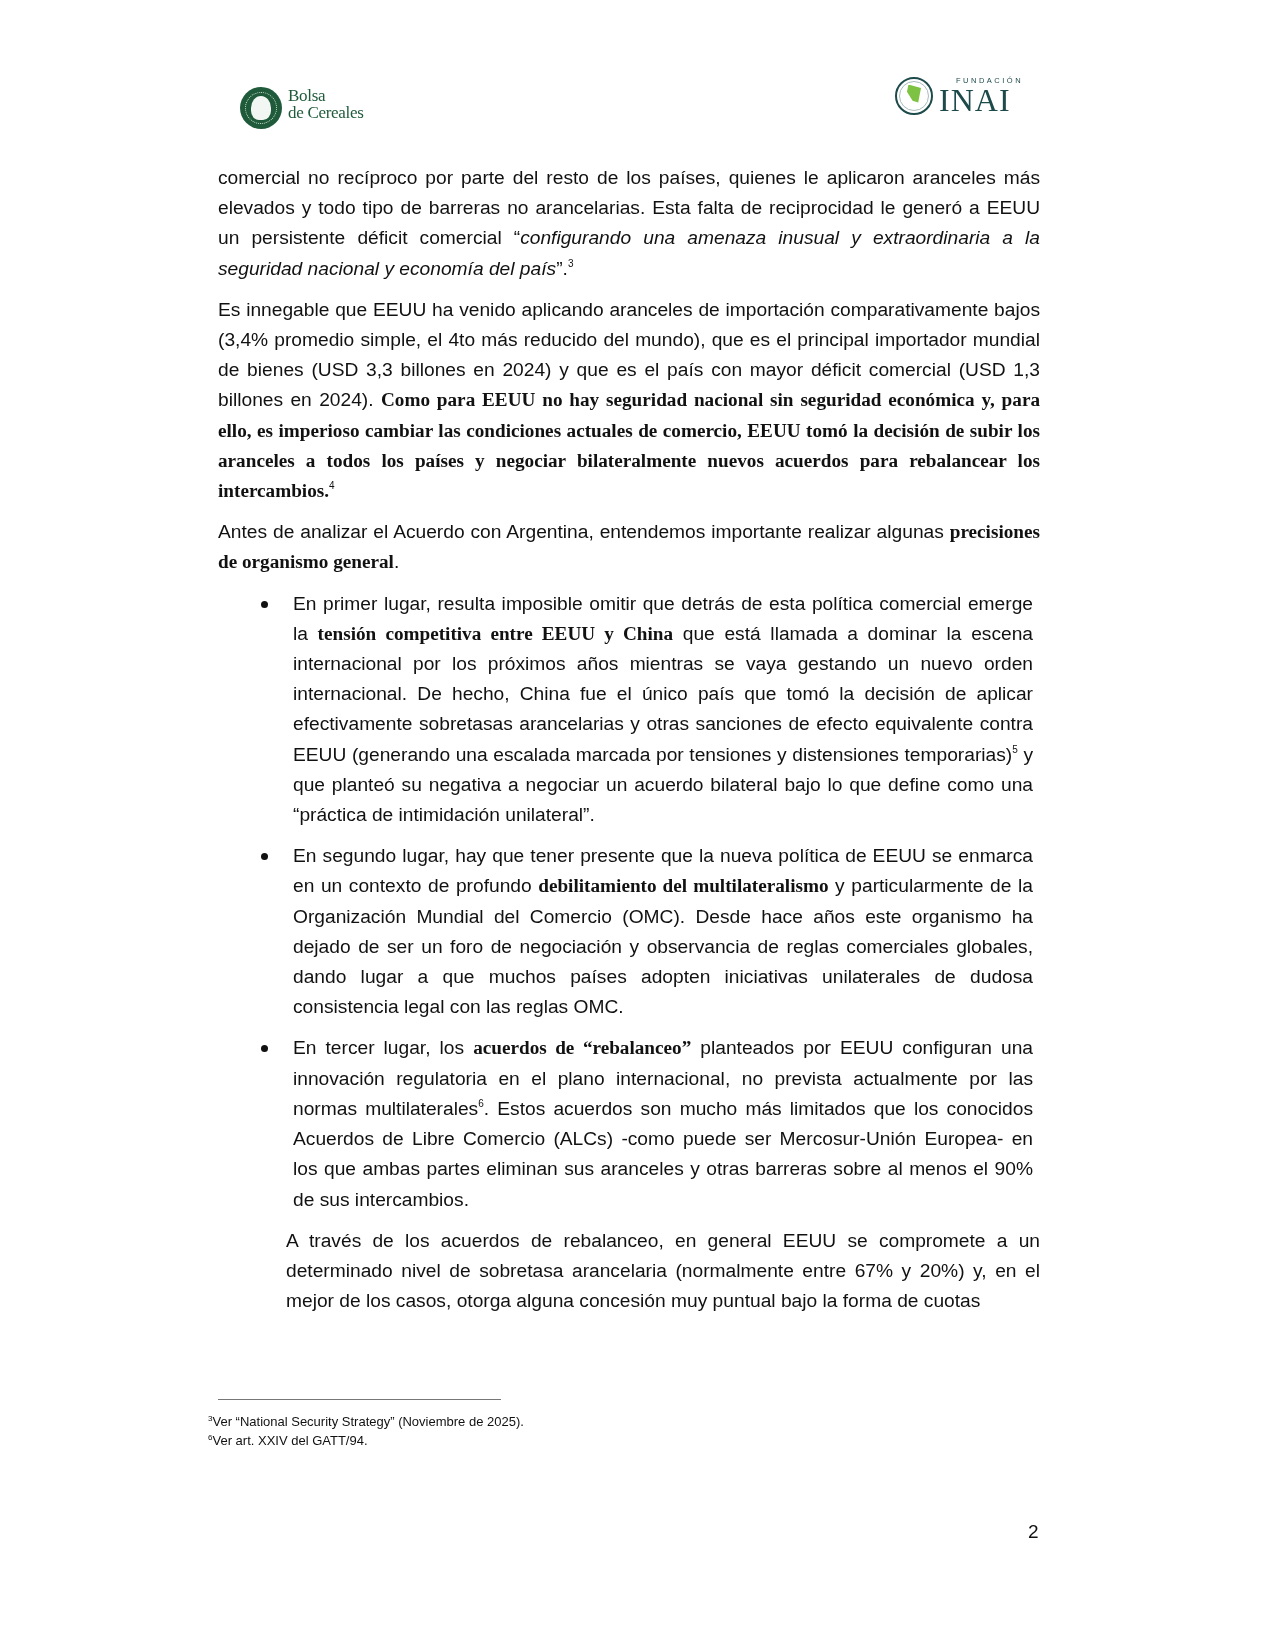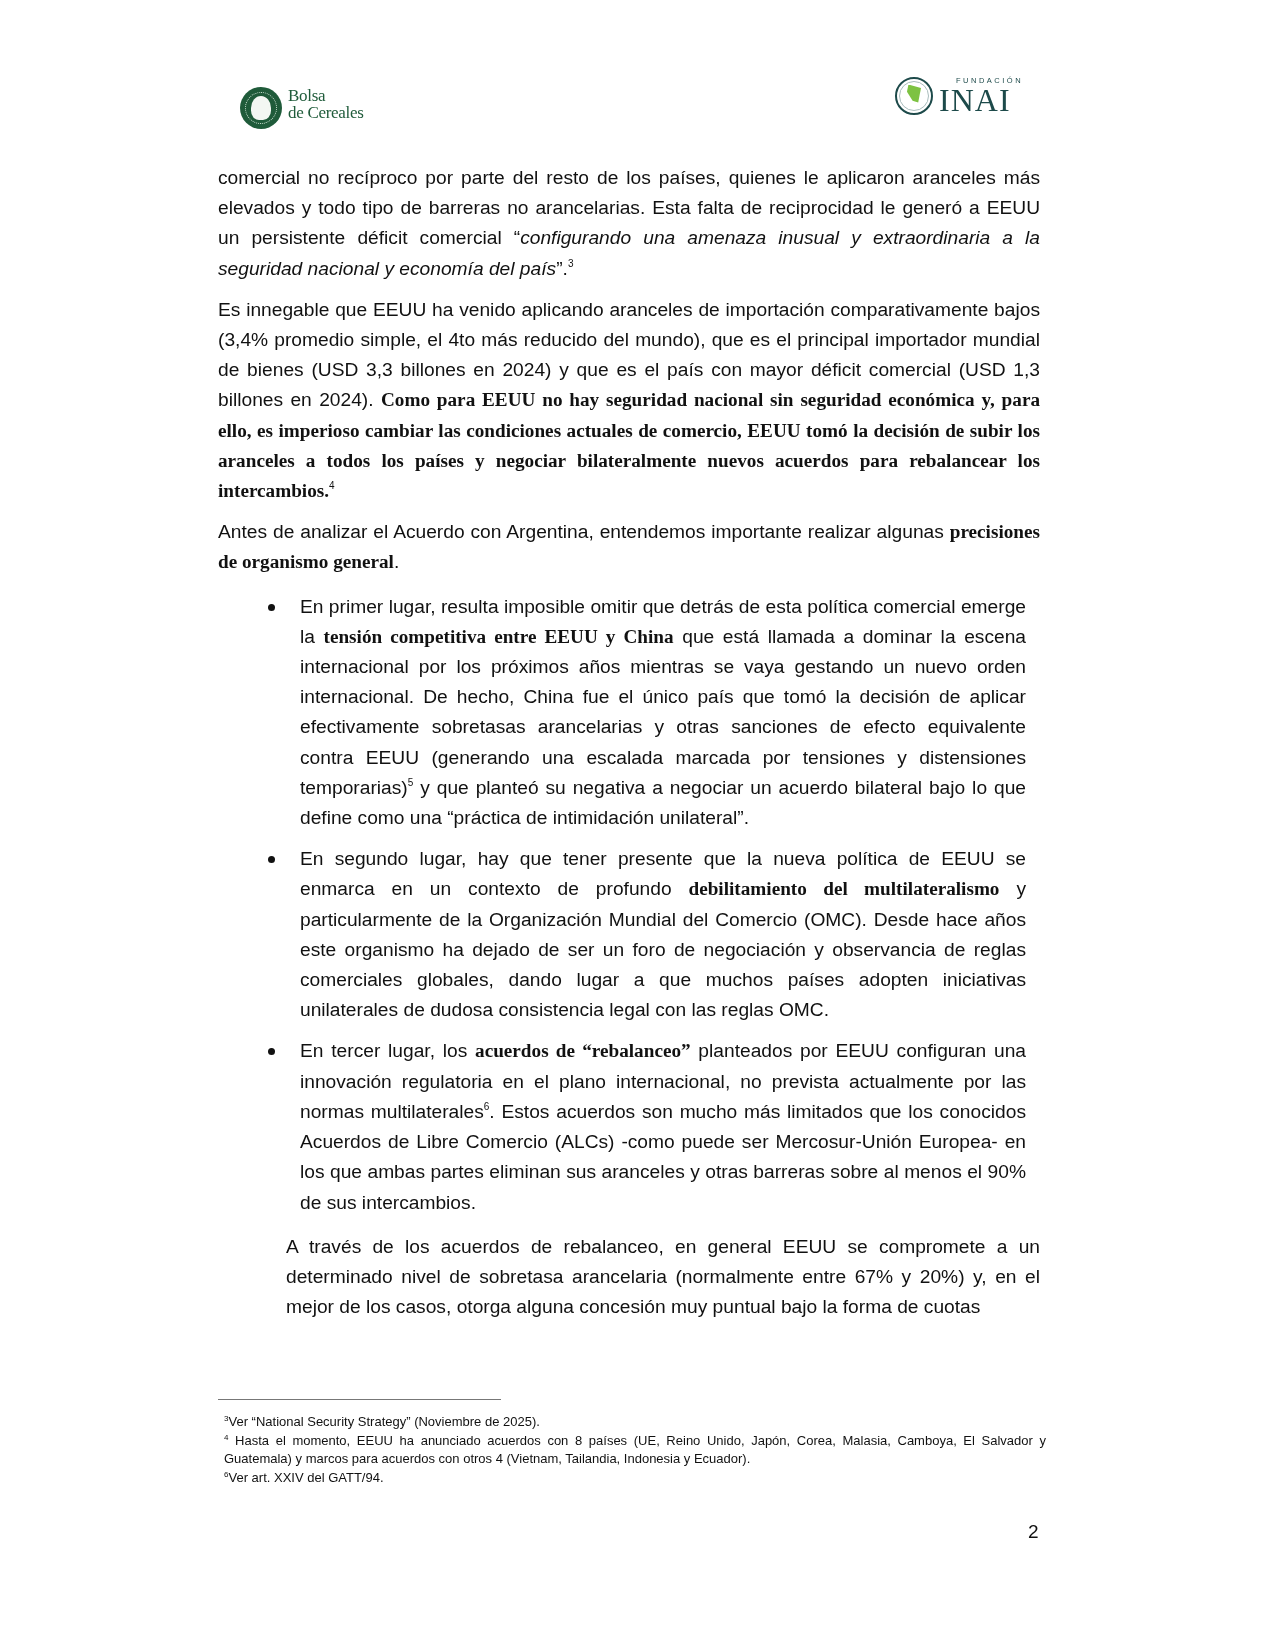--- a/index.html
+++ b/index.html
@@ -27,28 +27,28 @@
                       color: #1d4a4a; margin-left: 17px; }
   .logo-right .inai { font-family: "Liberation Serif", "DejaVu Serif", serif; font-size: 32px; line-height: 30px;
                       color: #1d4a4a; letter-spacing: 1px; }
 
   .content { position: absolute; left: 218px; top: 163px; width: 822px;
              font-size: 19.2px; line-height: 30.2px; text-align: justify; }
   .content p { margin: 0 0 11px 0; }
   .content b { font-weight: bold; font-family: Liberation Serif, serif; }
   .content i { font-style: italic; }
   sup { font-size: 10px; line-height: 0; vertical-align: 8px; }
-  ul.bullets { list-style: none; margin: 14px; padding: 0; }
+  ul.bullets { list-style: none; margin: 7px; padding: 0; }
   ul.bullets li { position: relative; padding-left: 68px; margin-bottom: 11px; }
   ul.bullets li .dot { position: absolute; left: 36px; top: 12px; width: 7px; height: 7px;
                        border-radius: 50%; background: #111; }
   .indent-para { padding-left: 68px; margin-top: 0; }
 
   .fn-rule { position: absolute; left: 218px; top: 1399px; width: 283px; height: 1px; background: #777; }
-  .footnotes { position: absolute; left: 224px; top: 1413px; width: 822px;
+  .footnotes { position: absolute; left: 208px; top: 1413px; width: 822px;
                font-size: 13px; line-height: 18.5px; text-align: justify; }
   .footnotes div { margin: 0; }
   .footnotes sup { font-size: 8px; vertical-align: 5px; }
   .page-number { position: absolute; left: 1028px; top: 1521px; font-size: 19px; }
 </style>
 </head>
 <body>
 
 <div class="header">
   <div class="logo-left">
@@ -88,17 +88,16 @@
       <span>En tercer lugar, los </span><b>acuerdos de “rebalanceo”</b><span> planteados por EEUU configuran una innovación regulatoria en el plano internacional, no prevista actualmente por las normas multilaterales</span><sup>6</sup><span>. Estos acuerdos son mucho más limitados que los conocidos Acuerdos de Libre Comercio (ALCs) -como puede ser Mercosur-Unión Europea- en los que ambas partes eliminan sus aranceles y otras barreras sobre al menos el 90% de sus intercambios.</span>
     </li>
   </ul>
 
   <p class="indent-para">A través de los acuerdos de rebalanceo, en general EEUU se compromete a un determinado nivel de sobretasa arancelaria (normalmente entre 67% y 20%) y, en el mejor de los casos, otorga alguna concesión muy puntual bajo la forma de cuotas</p>
 </div>
 
 <div class="fn-rule"></div>
 <div class="footnotes">
   <div><sup>3</sup><span>Ver “National Security Strategy” (Noviembre de 2025).</span></div>
-  <div><sup>4</sup><span> Hasta el momento, EEUU ha anunciado acuerdos con 8 países (UE, Reino Unido, Japón, Corea, Malasia, Camboya, El Salvador y Guatemala) y marcos para acuerdos con otros 4 (Vietnam, Tailandia, Indonesia y Ecuador).</span></div>
   <div><sup>6</sup><span>Ver art. XXIV del GATT/94.</span></div>
 </div>
 
 <div class="page-number">2</div>
 
 </body></html>

